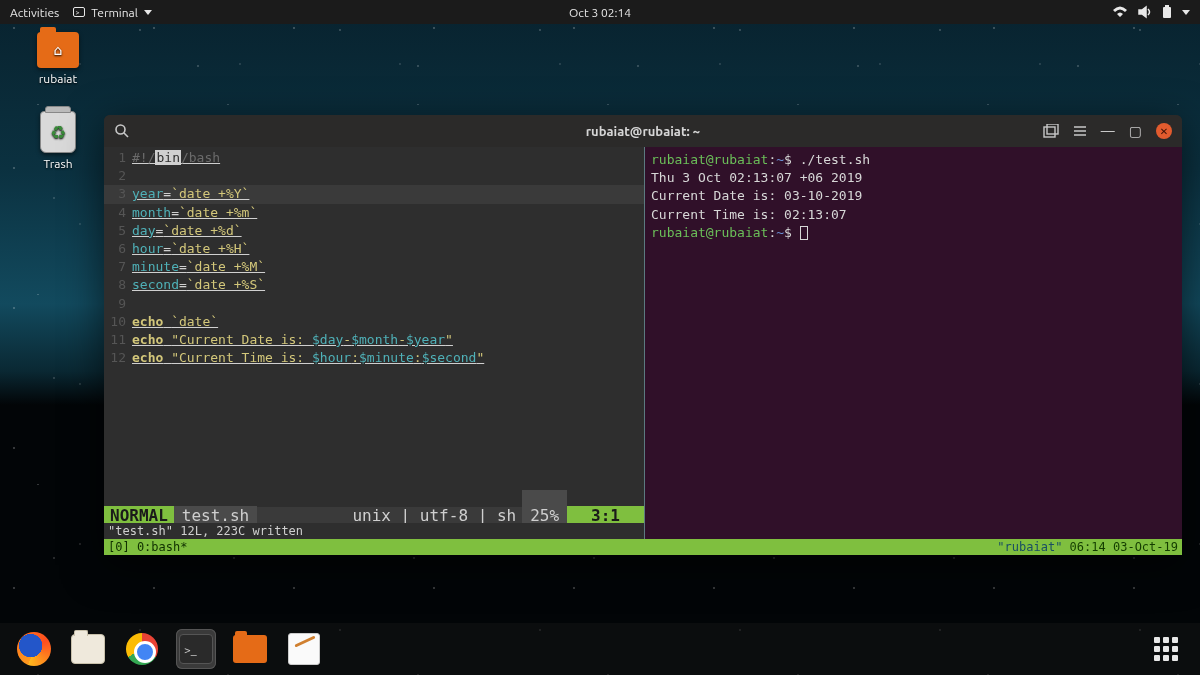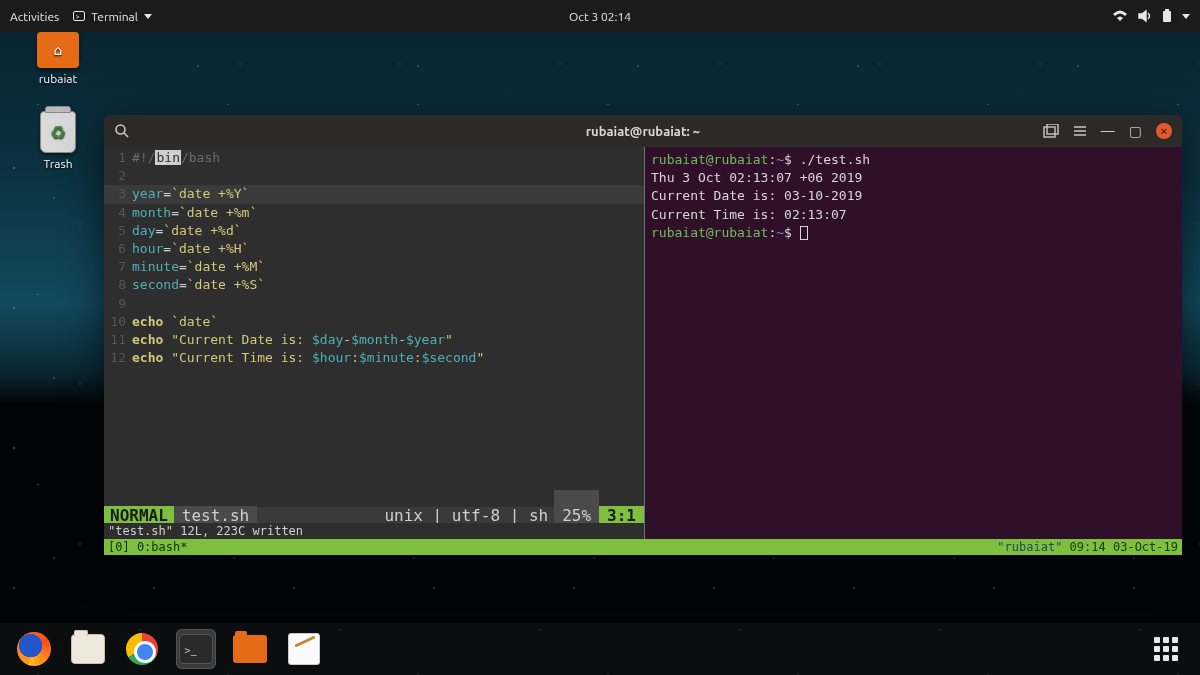--- a/index.html
+++ b/index.html
@@ -14,21 +14,21 @@
       radial-gradient(circle at 90% 30%, rgba(255,255,255,0.3) 0.5px, transparent 1px),
       radial-gradient(circle at 20% 55%, rgba(255,255,255,0.2) 0.5px, transparent 1px),
       linear-gradient(to bottom, #08222e 0%, #0b3140 25%, #124a5e 45%, #0a2833 55%, #020507 60%, #020507 100%);
     background-size: 140px 140px, 180px 180px, 200px 200px, 160px 160px, 220px 220px, 190px 190px, 100% 100%;
     position: relative;
     color: #ddd;
   }
 
   
   .topbar {
-    position: absolute; top: 0; left: 0; right: 0; height: 32px;
+    position: absolute; top: 0; left: 0; right: 0; height: 24px;
     background: #1b1b1b; display: flex; align-items: center;
     font-size: 12px; color: #e8e8e8; padding: 0 10px;
     z-index: 50;
   }
   .topbar .left { display: flex; align-items: center; gap: 14px; }
   .topbar .center { position: absolute; left: 50%; transform: translateX(-50%); }
   .topbar .right { margin-left: auto; display: flex; align-items: center; gap: 10px; }
   .topbar .app { display: flex; align-items: center; gap: 6px; }
   .dropdown-caret { width:0; height:0; border-left:4px solid transparent; border-right:4px solid transparent; border-top:5px solid #e8e8e8; display:inline-block; }
 
@@ -58,37 +58,37 @@
   .winbtn.close { background:#e25b2e; color:#3a1005; }
   .tb-icon { color:#c8c8c8; font-size:14px; }
 
   .panes { flex:1; display:flex; min-height:0; }
   .pane-left { flex: 0 0 540px; background:#2e2e2e; display:flex; flex-direction:column; font-family:"DejaVu Sans Mono","Menlo",monospace; font-size:13px; }
   .pane-right { flex:1; background:#301029; border-left:1px solid #5c7a80; font-family:"DejaVu Sans Mono","Menlo",monospace; font-size:13px; color:#d7d7d7; padding:4px 6px; line-height:1.4; }
 
   .editor { flex:1; overflow:hidden; padding-top:2px; }
   .code-line { display:flex; white-space:pre; line-height:1.4; }
   .gutter { width:28px; text-align:right; color:#555; padding-right:6px; flex-shrink:0; }
-  .code { flex:1; color:#d0d0d0; }
+  .code { flex:1; color:#d0d0d0;text-decoration:underline; }
   .hl-cursorline { background:#3a3a3a; }
   .tok-comment { color:#6b6b6b; }
   .tok-shebang-hi { background:#d0d0d0; color:#2e2e2e; padding:0 1px; }
   .tok-var { color:#4fb1b8; }
   .tok-cmd { color:#d3c77a; }
   .tok-str { color:#d3c77a; }
   .tok-ivar { color:#4fb1b8; }
   .tok-builtin { color:#d3c77a; font-weight:600; }
 
   .vim-status { display:flex; font-family:"DejaVu Sans Mono",monospace; font-size:16px; background:#3a3a3a; color:#cfcfcf; height:16px; align-items:center; }
   .vim-mode { background:#7fbf3f; color:#1a1a1a; font-weight:700; padding:0 6px; }
   .vim-file { background:#4a4a4a; padding:0 8px; }
   .vim-spacer { flex:1; }
   .vim-enc { padding:0 6px; }
   .vim-pct { background:#4a4a4a; padding:16px 8px; }
-  .vim-pos { background:#7fbf3f; color:#1a1a1a; font-weight:700; padding:0 8px; }
+  .vim-pos { background:#7fbf3f; color:#1a1a1a; font-weight:700; padding:0 24px; }
   .vim-msg { font-family:"DejaVu Sans Mono",monospace; font-size:12px; color:#cfcfcf; padding:0 4px; height:16px; line-height:16px; background:#2e2e2e; }
 
   .tmux-bar { height:16px; background:#7fbf3f; color:#103000; font-family:"DejaVu Sans Mono",monospace; font-size:12px; display:flex; align-items:center; padding:0 4px; }
   .tmux-right { margin-left:auto; color:#143d00; }
   .tmux-right .host { color:#1a4e63; }
 
   .prompt-user { color:#6bbf59;text-align:center; }
   .prompt-path { color:#6a8fd4; }
   .prompt-cmd { color:#d7d7d7; }
   .out-line { color:#d7d7d7; }
@@ -217,21 +217,21 @@
       <div class="out-line">Thu 3 Oct 02:13:07 +06 2019</div>
       <div class="out-line">Current Date is: 03-10-2019</div>
       <div class="out-line">Current Time is: 02:13:07</div>
       <div><span class="prompt-user">rubaiat@rubaiat</span><span>:</span><span class="prompt-path">~</span><span>$</span> <span class="cursor-block"></span></div>
     </div>
   </div>
 
   <div class="tmux-bar">
     <span>[0] 0:bash*</span>
     <span class="tmux-right">
-      <span class="host">"rubaiat"</span> <span>09:14</span> <span>03-Oct-19</span>
+      <span class="host">"rubaiat"</span> <span>06:14</span> <span>03-Oct-19</span>
     </span>
   </div>
 </div>
 
 <div class="dock">
   <div class="dock-item">
       <div class="firefox-icon"></div>
     </div>
   <div class="dock-item">
       <div class="files-icon"></div>

